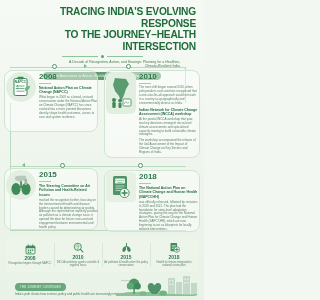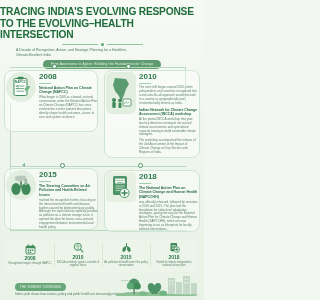--- a/index.html
+++ b/index.html
@@ -7,21 +7,21 @@
     width: 204px; height: 300px;
     font-family: "Liberation Sans", sans-serif;
     background: #f3f7f2;
     overflow: hidden;
     position: relative;
   }
   .page { width: 204px; height: 300px; position: relative;
           background: linear-gradient(180deg,#f6faf5 0%,#eef5ec 55%,#e9f2e7 100%); }
 
   
-  .header { padding: 6px 0 2px; text-align: left; }
+  .header { padding: 6px 8px 2px; text-align: right; }
   .title-l1, .title-l2 {
     font-size: 10.2px; font-weight: bold; color: #1f6b3a;
     letter-spacing: -0.2px; line-height: 11.5px;
   }
   .divider-row { display:flex; align-items:center; justify-content:center; gap:3px; margin:2.5px 0 2px; }
   .divider-row .bar { height:1px; width:36px; background:#8fc49c; }
   .divider-row .dot { width:3px; height:3px; border-radius:50%; background:#5aa570; }
   .subtitle { font-size:3.5px; color:#4b7a58; line-height:4.6px; padding:0 16px; }
   .pill-wrap { display:flex; justify-content:center; margin-top:3px; }
   .pill {
@@ -93,21 +93,21 @@
   .scene { position:absolute; right:0; bottom:0; width:82px; height:22px; }
   svg { display:block; }
 </style>
 </head>
 <body>
 
 <div class="page">
 
   <div class="header">
     <div class="title-l1">TRACING INDIA'S EVOLVING RESPONSE</div>
-    <div class="title-l2">TO THE EVOLVING–HEALTH INTERSECTION</div>
+    <div class="title-l2">TO THE JOURNEY–HEALTH INTERSECTION</div>
     <div class="divider-row">
       <span class="bar"></span>
       <span class="dot"></span>
       <span class="bar"></span>
     </div>
     <div class="subtitle">A Decade of Recognition, Action, and Strategic Planning for a Healthier,</div>
     <div class="subtitle">Climate-Resilient India</div>
     <div class="pill-wrap">
       <span class="pill">From Awareness to Action: Building the Foundations for Change</span>
     </div>

